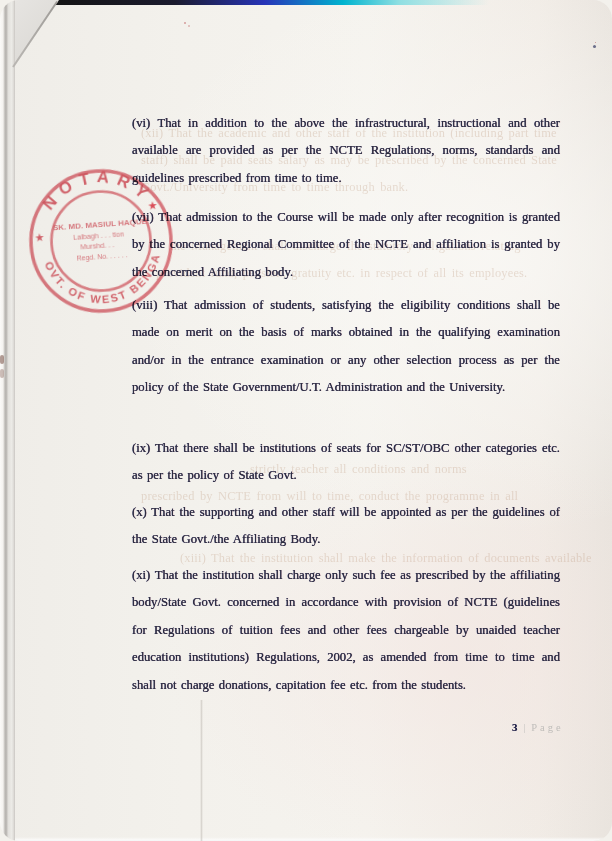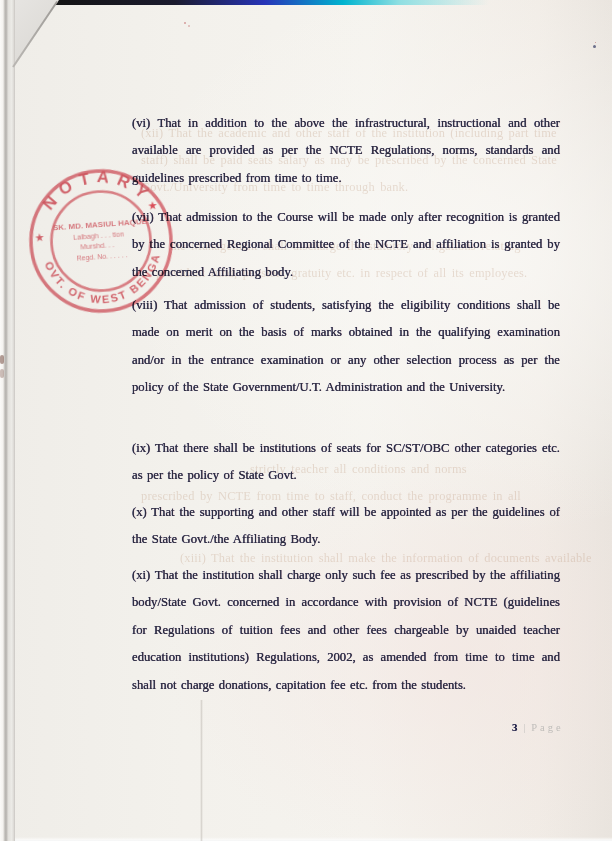--- a/index.html
+++ b/index.html
@@ -9,20 +9,21 @@
     background:#f3f1ec;
   }
   .scan{
     position:relative;width:612px;height:841px;
     background:
       radial-gradient(420px 300px at 75% 78%, rgba(243,228,224,.55), rgba(243,228,224,0) 70%),
       radial-gradient(500px 380px at 80% 30%, rgba(250,249,246,.8), rgba(250,249,246,0) 75%),
       linear-gradient(to right, #efede8 0%, #f3f1ec 30%, #f5f3ee 60%, #f1ece6 88%, #e9e4de 100%),
       #f3f1ec;
     overflow:hidden;
+    border-radius:19px;
   }
   
   .edge-left{
     position:absolute;left:0;top:0;width:15px;height:841px;
     background:linear-gradient(to right,#fbfaf8 0%,#f4f2ef 20%,#c2bfbb 32%,#b3b0ac 40%,#e2e0dc 55%,#ecebe7 78%,#d7d4d0 96%,#aeaba7 100%);
   }
   .edge-top{
     position:absolute;left:52px;top:0;right:0;height:5px;
     background:linear-gradient(to right,#141414 0%,#1b1b2e 22%,#2734b8 38%,#00b4cf 52%,#8fdfe2 62%,rgba(240,240,238,0) 78%);
   }
@@ -101,21 +102,21 @@
   <div class="speck" style="left:593px;top:45px;width:3px;height:3px;background:#6b6f8a;box-shadow:1px -4px 0 -1px rgba(190,110,110,.8);"></div>
   <div class="speck" style="left:184px;top:22px;width:2px;height:2px;background:rgba(200,120,120,.7);box-shadow:4px 3px 0 0 rgba(200,120,120,.5);"></div>
   <div class="speck" style="left:0;top:355px;width:4px;height:9px;border-radius:2px;background:rgba(120,80,70,.55);box-shadow:0 14px 0 0 rgba(120,80,70,.35);"></div>
 
   <div class="bleed" style="left:141px;top:126px;">(xii) That the academic and other staff of the institution (including part time</div>
   <div class="bleed" style="left:141px;top:153px;">staff) shall be paid seats salary as may be prescribed by the concerned State</div>
   <div class="bleed" style="left:141px;top:180px;">Govt./University from time to time through bank.</div>
   <div class="bleed" style="left:170px;top:239px;">the Management shall discharge the statutory obligations relating</div>
   <div class="bleed" style="left:156px;top:266px;">provident fund, pension, gratuity etc. in respect of all its employees.</div>
   <div class="bleed" style="left:250px;top:462px;">strictly teacher all conditions and norms</div>
-  <div class="bleed" style="left:141px;top:489px;">prescribed by NCTE from time to staff, conduct the programme in all</div>
+  <div class="bleed" style="left:141px;top:489px;">prescribed by NCTE from will to time, conduct the programme in all</div>
   <div class="bleed" style="left:141px;top:551px;margin-left:39px;">(xiii) That the institution shall make the information of documents available</div>
 
   <div class="doc">
     <p class="p-vi">(vi) That in addition to the above the infrastructural, instructional and other available are provided as per the NCTE Regulations, norms, standards and guidelines prescribed from time to time.</p>
     <p class="p-vii">(vii) That admission to the Course will be made only after recognition is granted by the concerned Regional Committee of the NCTE and affiliation is granted by the concerned Affiliating body.</p>
     <p class="p-viii">(viii) That admission of students, satisfying the eligibility conditions shall be made on merit on the basis of marks obtained in the qualifying examination and/or in the entrance examination or any other selection process as per the policy of the State Government/U.T. Administration and the University.</p>
     <p class="p-ix">(ix) That there shall be institutions of seats for SC/ST/OBC other categories etc. as per the policy of State Govt.</p>
     <p class="p-x">(x) That the supporting and other staff will be appointed as per the guidelines of the State Govt./the Affiliating Body.</p>
     <p class="p-xi">(xi) That the institution shall charge only such fee as prescribed by the affiliating body/State Govt. concerned in accordance with provision of NCTE (guidelines for Regulations of tuition fees and other fees chargeable by unaided teacher education institutions) Regulations, 2002, as amended from time to time and shall not charge donations, capitation fee etc. from the students.</p>
   </div>

